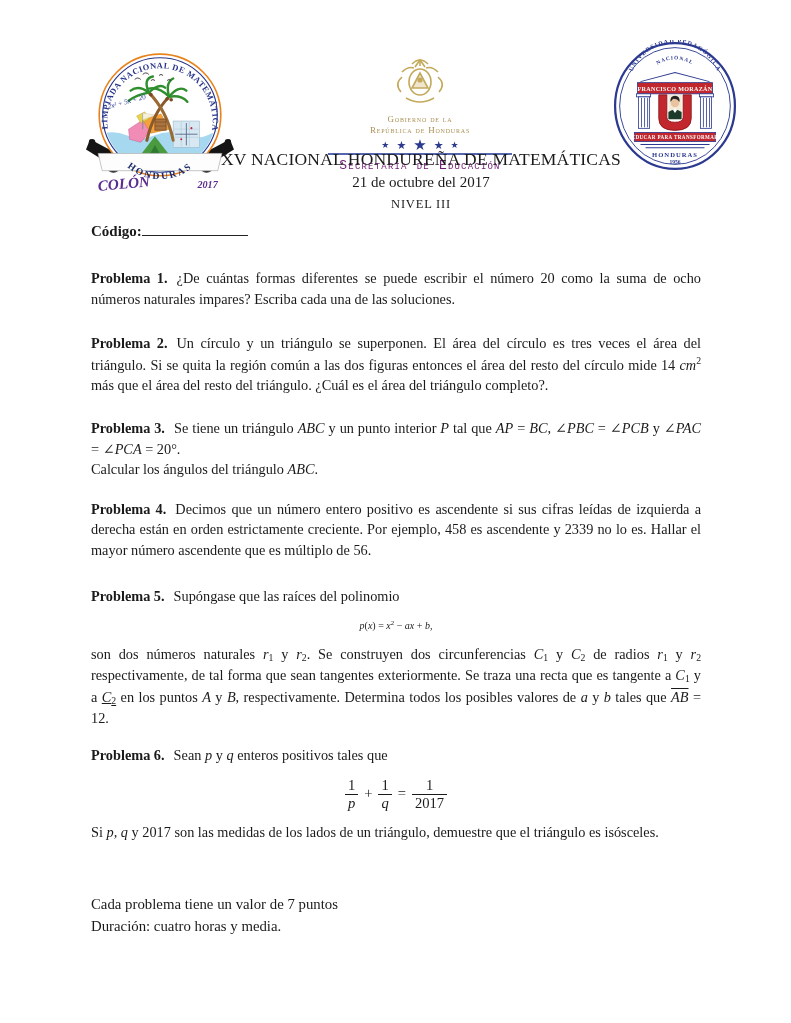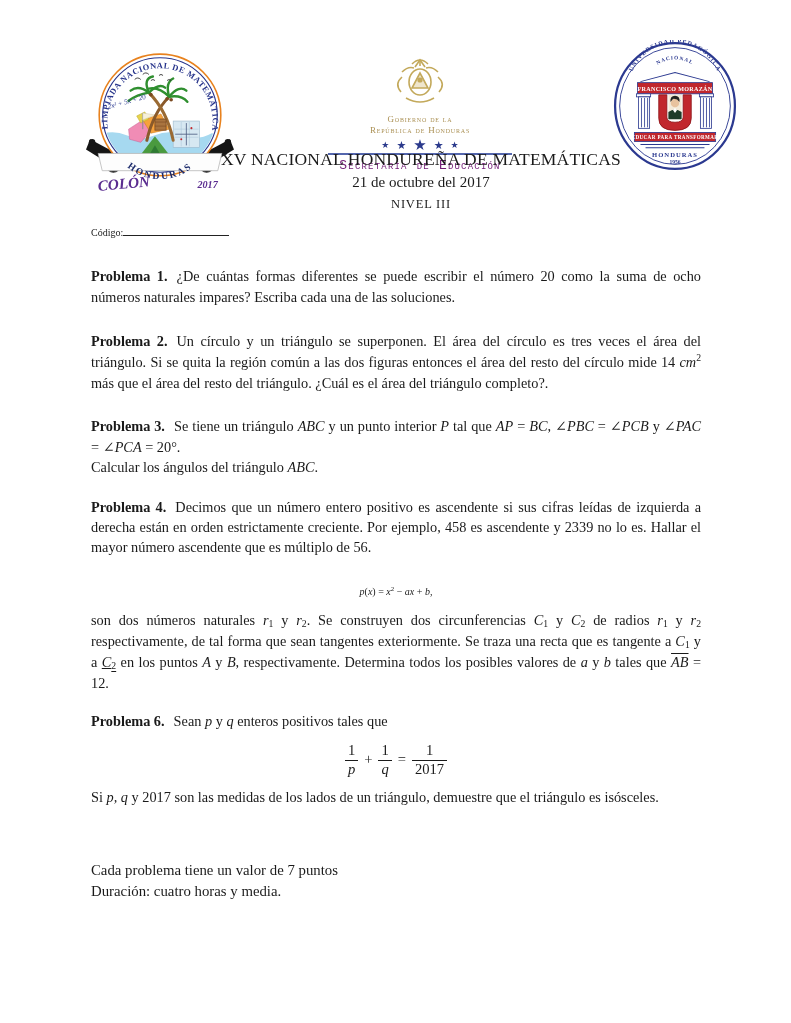--- a/index.html
+++ b/index.html
@@ -20,21 +20,21 @@
   .gob-secretaria{font-size:13px;letter-spacing:1.2px;color:#701a75;font-variant:small-caps;font-family:Liberation Mono, monospace;}
 
   
   .title-block{position:absolute;left:190px;top:149px;width:462px;text-align:center;}
   .main-title{font-size:17.5px;letter-spacing:.2px;}
   .date-line{font-size:15px;margin-top:4px;}
   .level-line{font-size:12.5px;font-weight:normal;letter-spacing:.8px;margin-top:6px;}
 
   
   .content{position:absolute;left:91px;top:221px;width:610px;font-size:14.3px;line-height:1.43;}
-  .codigo{font-size:10px;}
+  .codigo{font-size:15px;font-weight:bold;}
   .codigo-blank{display:inline-block;width:106px;border-bottom:1.3px solid #222;height:14px;vertical-align:baseline;}
 
   .problem{margin:0;}
   .problem .para{margin:0;text-align:justify;}
   .plabel{font-weight:bold;margin-right:9px;}
   .m-p1{margin-top:26px;} .m-p2{margin-top:24px;} .m-p3{margin-top:23px;}
   .m-p4{margin-top:19px;} .m-p5{margin-top:26px;} .m-p6{margin-top:17px;}
 
   .equation{text-align:center;margin:12px 0 10px 0;font-size:10px;}
   .equation-frac{text-align:center;margin:11px 0 9px 0;font-size:14.6px;}
@@ -253,20 +253,21 @@
 
     <section class="problem m-p3">
       <p class="para"><b class="plabel">Problema 3.</b><span><span>Se tiene un triángulo </span><span class="sg-i">ABC</span><span> y un punto interior </span><span class="sg-i">P</span><span> tal que </span><span class="sg-i">AP</span><span> = </span><span class="sg-i">BC</span><span>, ∠</span><span class="sg-i">PBC</span><span> = ∠</span><span class="sg-i">PCB</span><span> y ∠</span><span class="sg-i">PAC</span><span> = ∠</span><span class="sg-i">PCA</span><span> = 20°.</span><br><span>Calcular los ángulos del triángulo </span><span class="sg-i">ABC</span><span>.</span></span></p>
     </section>
 
     <section class="problem m-p4">
       <p class="para"><b class="plabel">Problema 4.</b><span><span>Decimos que un número entero positivo es ascendente si sus cifras leídas de izquierda a derecha están en orden estrictamente creciente. Por ejemplo, 458 es ascendente y 2339 no lo es. Hallar el mayor número ascendente que es múltiplo de 56.</span></span></p>
     </section>
 
     <section class="problem m-p5">
+      <p class="para"><b class="plabel">Problema 5.</b><span><span>Supóngase que las raíces del polinomio</span></span></p>
       <p class="equation"><span class="sg-i">p</span><span>(</span><span class="sg-i">x</span><span>) = </span><span class="sg-i">x</span><span class="sg-sup">2</span><span> − </span><span class="sg-i">ax</span><span> + </span><span class="sg-i">b</span><span>,</span></p>
       <p class="para"><span>son dos números naturales </span><span class="sg-i">r</span><span class="sg-sub">1</span><span> y </span><span class="sg-i">r</span><span class="sg-sub">2</span><span>. Se construyen dos circunferencias </span><span class="sg-i">C</span><span class="sg-sub">1</span><span> y </span><span class="sg-i">C</span><span class="sg-sub">2</span><span> de radios </span><span class="sg-i">r</span><span class="sg-sub">1</span><span> y </span><span class="sg-i">r</span><span class="sg-sub">2</span><span> respectivamente, de tal forma que sean tangentes exteriormente. Se traza una recta que es tangente a </span><span class="sg-i">C</span><span class="sg-sub">1</span><span> y a </span><span class="sg-i sg-u">C</span><span class="sg-sub sg-u">2</span><span> en los puntos </span><span class="sg-i">A</span><span> y </span><span class="sg-i">B</span><span>, respectivamente. Determina todos los posibles valores de </span><span class="sg-i">a</span><span> y </span><span class="sg-i">b</span><span> tales que </span><span class="sg-i sg-over">AB</span><span> = 12.</span></p>
     </section>
 
     <section class="problem m-p6">
       <p class="para"><b class="plabel">Problema 6.</b><span><span>Sean </span><span class="sg-i">p</span><span> y </span><span class="sg-i">q</span><span> enteros positivos tales que</span></span></p>
       <p class="equation-frac"><span class="frac"><span class="num"><span>1</span></span><span class="den"><span class="sg-i">p</span></span></span><span class="sg-op">+</span><span class="frac"><span class="num"><span>1</span></span><span class="den"><span class="sg-i">q</span></span></span><span class="sg-op">=</span><span class="frac"><span class="num"><span>1</span></span><span class="den"><span>2017</span></span></span></p>
       <p class="para"><span>Si </span><span class="sg-i">p, q</span><span> y 2017 son las medidas de los lados de un triángulo, demuestre que el triángulo es isósceles.</span></p>
     </section>
 

